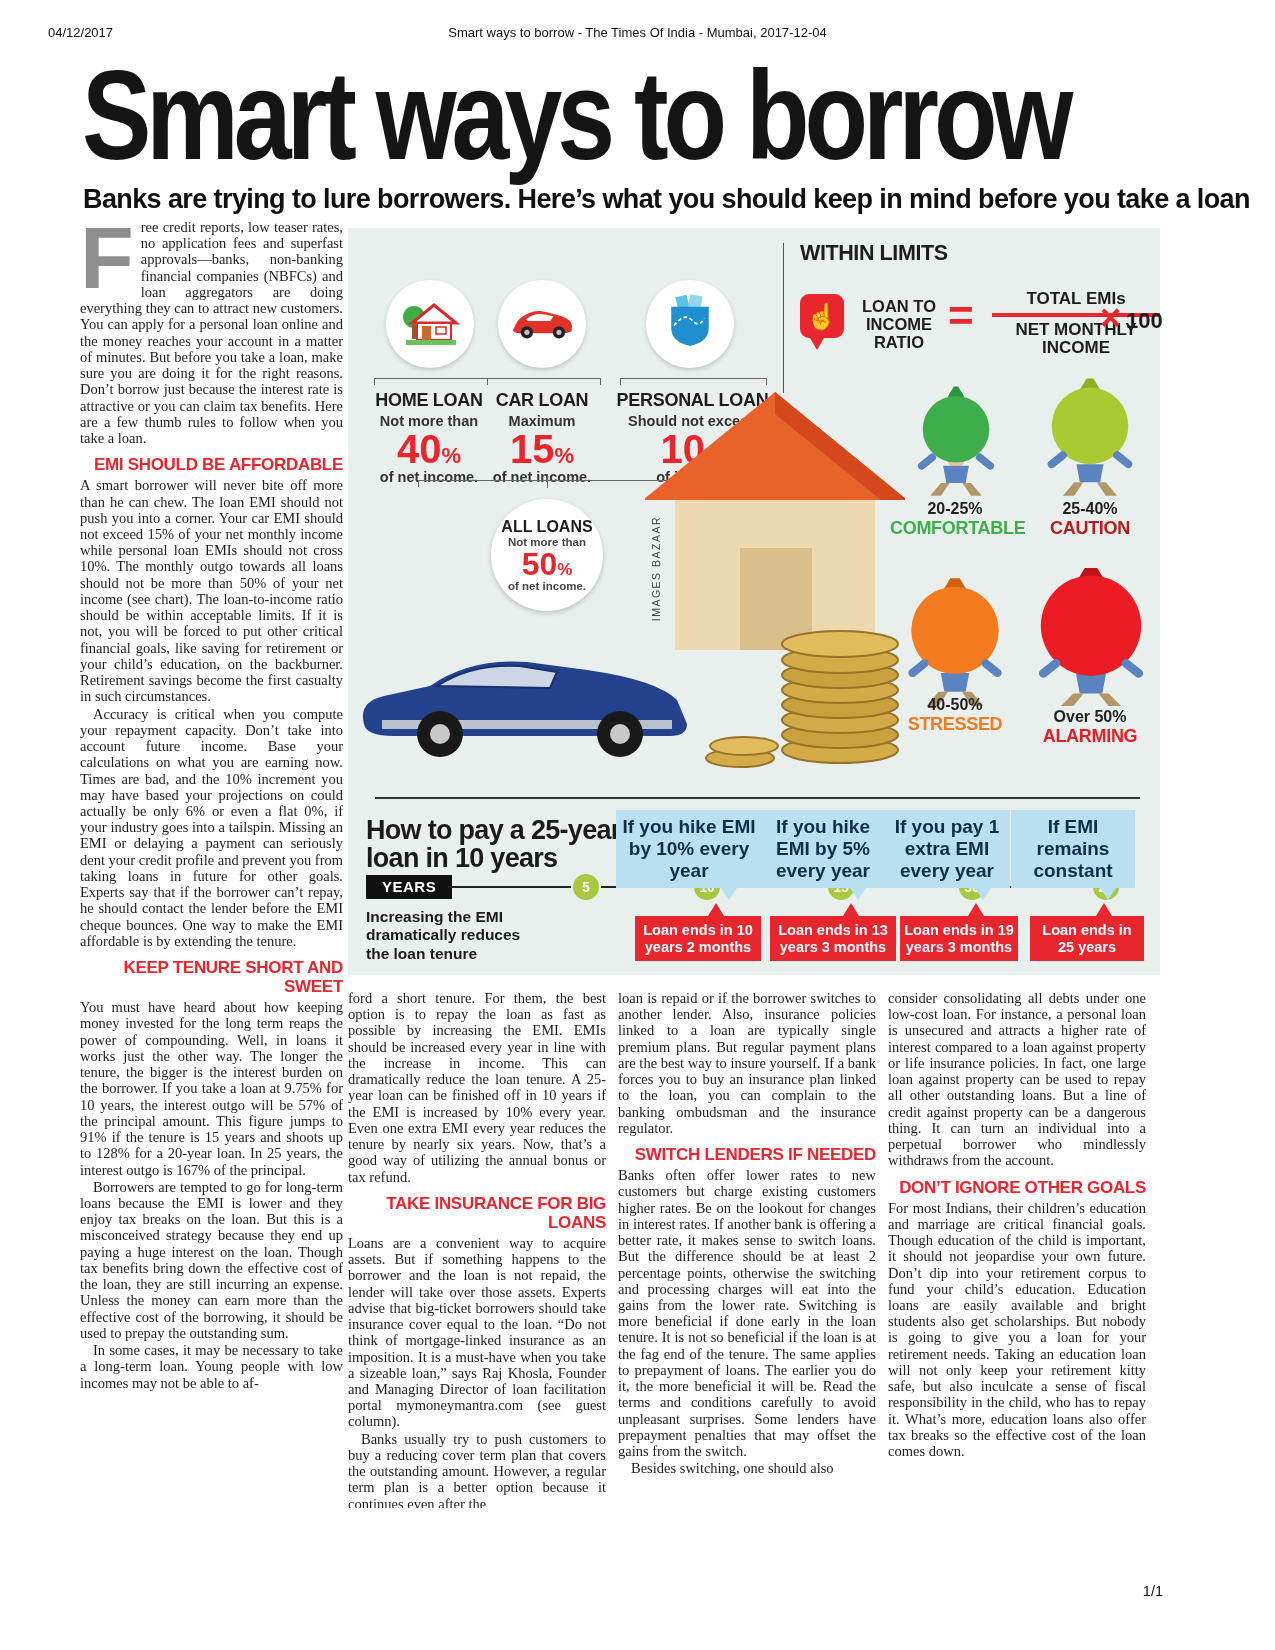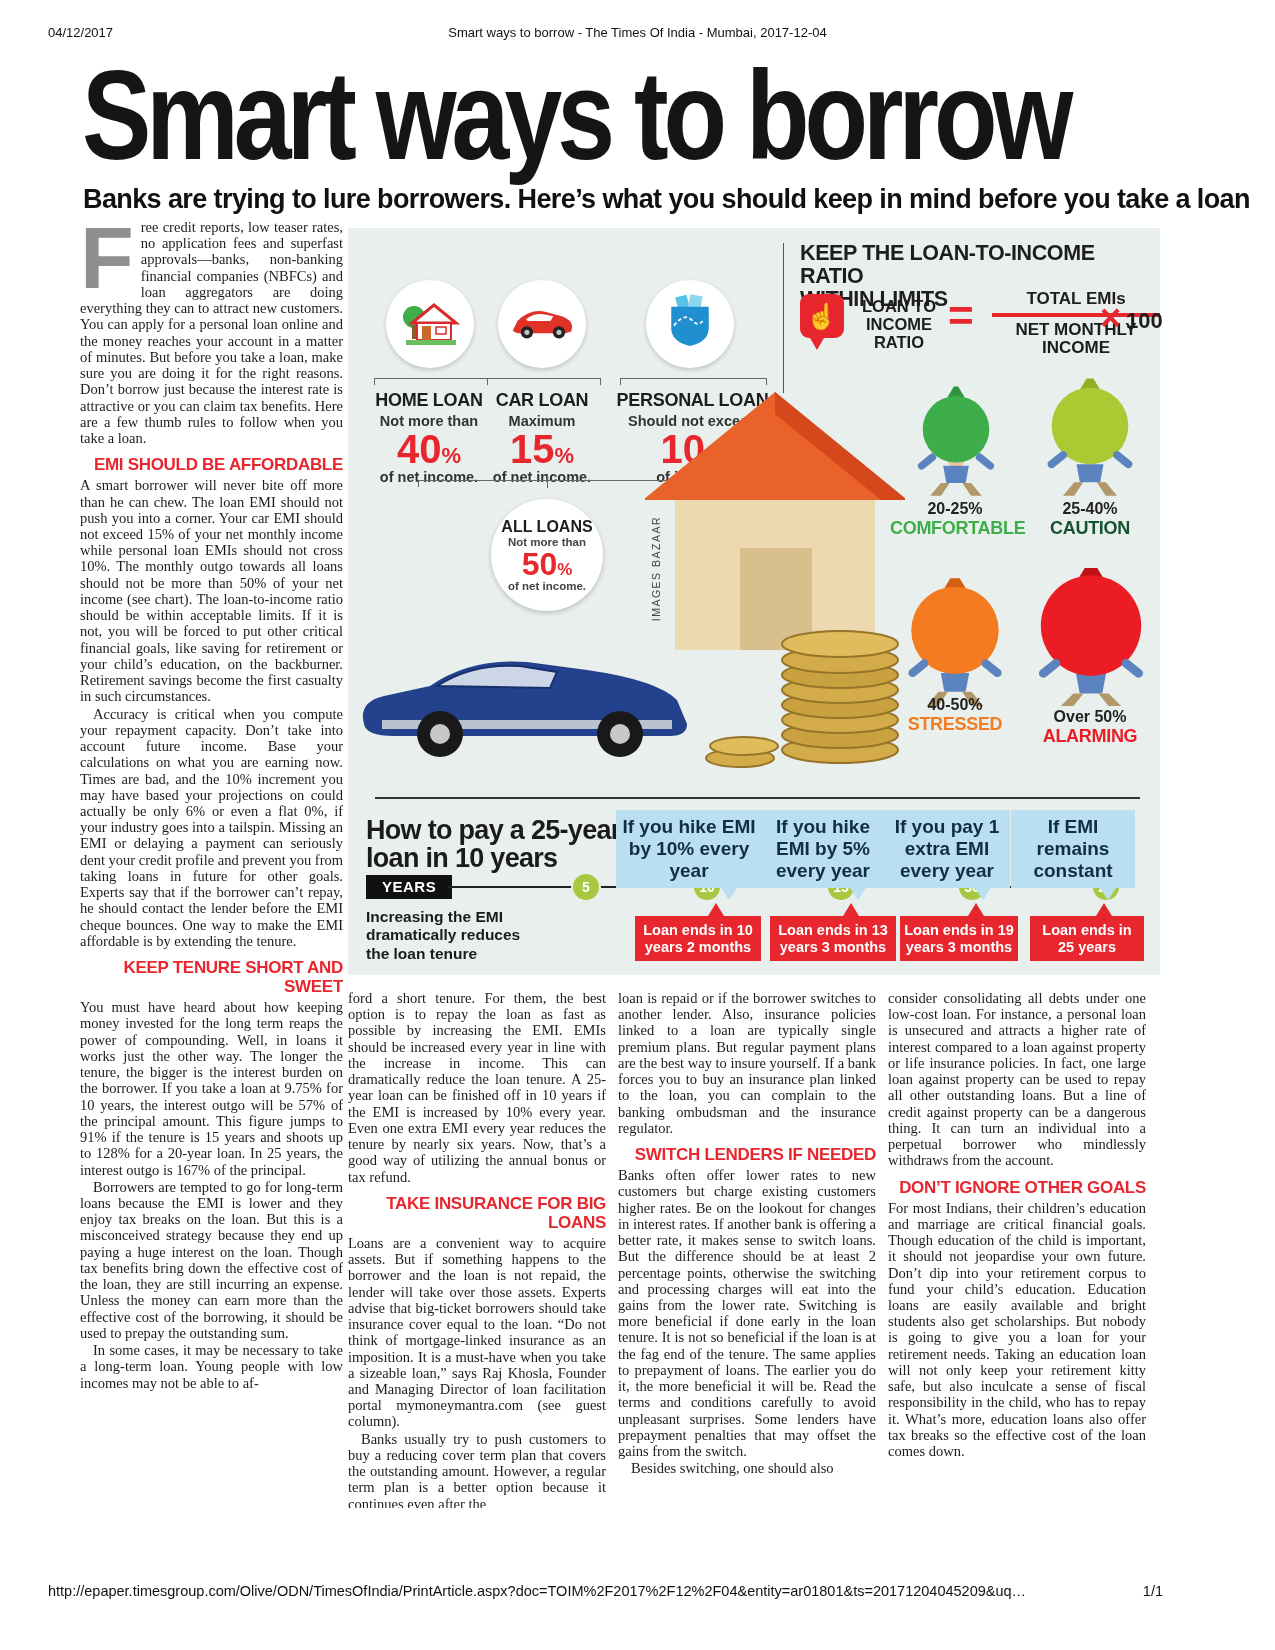--- a/index.html
+++ b/index.html
@@ -72,21 +72,21 @@
   .f-frac{font-family:"Liberation Sans",sans-serif;font-weight:bold;font-size:17px;
           text-align:center;color:#1d1d1d;line-height:1.1;}
   .f-line{height:4px;background:#e8262d;margin:4px 0;}
   .f-times{color:#e8262d;font-weight:bold;font-size:36px;font-family:"Liberation Sans",sans-serif;line-height:.9;}
   .f-100{font-family:"Liberation Sans",sans-serif;font-weight:bold;font-size:22px;color:#1d1d1d;}
 
   
   .level{width:130px;text-align:center;font-family:"Liberation Sans",sans-serif;}
   .lv-range{font-weight:bold;font-size:16px;color:#222;}
   .lv-status{font-weight:bold;font-size:18px;letter-spacing:-0.3px;}
-  .lv0 .lv-status{color:#3dae49;} .lv1 .lv-status{color:#14532d;}
+  .lv0 .lv-status{color:#3dae49;} .lv1 .lv-status{color:#b91c1c;}
   .lv2 .lv-status{color:#f47b20;} .lv3 .lv-status{color:#ec1c24;}
 
   
   .tl-title{left:18px;top:588px;font-family:"Liberation Sans",sans-serif;font-weight:bold;
             font-size:27px;letter-spacing:-0.7px;line-height:1.05;color:#1b1b1b;}
   .years-box{left:18px;top:647px;background:#111;color:#fff;font-family:"Liberation Sans",sans-serif;
              font-weight:bold;font-size:15px;padding:3px 16px 4px 16px;letter-spacing:.5px;}
   .tl-axis{left:100px;top:658px;width:672px;height:2px;background:#222;}
   .tl-note{left:18px;top:680px;width:170px;font-family:"Liberation Sans",sans-serif;
            font-weight:bold;font-size:15.5px;line-height:1.18;color:#1b1b1b;}
@@ -240,21 +240,20 @@
         <rect x="30" y="94" width="290" height="9" fill="#b9c2cf"></rect>
         <circle cx="88" cy="108" r="23" fill="#191919"></circle>
           <circle cx="268" cy="108" r="23" fill="#191919"></circle>
         <circle cx="88" cy="108" r="10" fill="#c8c8c8"></circle>
           <circle cx="268" cy="108" r="10" fill="#c8c8c8"></circle>
       </svg>
     </div>
     <div class="abs credit">IMAGES BAZAAR</div>
 
     <div class="abs ig-title" style="left:452px;top:14px;width:340px;">
-      <div>KEEP THE LOAN-TO-INCOME RATIO</div>
       <div>WITHIN LIMITS</div>
     </div>
 
     <div class="abs f-icon" style="left:452px;top:66px;">☝</div>
     <div class="abs f-tail" style="left:462px;top:110px;"></div>
     <div class="abs f-lhs" style="left:506px;top:70px;width:90px;">
       <div>LOAN TO</div>
       <div>INCOME</div>
       <div>RATIO</div>
     </div>
@@ -362,16 +361,15 @@
     <div class="red-h">SWITCH LENDERS IF NEEDED</div>
     <p>Banks often offer lower rates to new customers but charge existing customers higher rates. Be on the lookout for changes in interest rates. If another bank is offering a better rate, it makes sense to switch loans. But the difference should be at least 2 percentage points, otherwise the switching and processing charges will eat into the gains from the lower rate. Switching is more beneficial if done early in the loan tenure. It is not so beneficial if the loan is at the fag end of the tenure. The same applies to prepayment of loans. The earlier you do it, the more beneficial it will be. Read the terms and conditions carefully to avoid unpleasant surprises. Some lenders have prepayment penalties that may offset the gains from the switch.</p>
     <p class="ind">Besides switching, one should also</p>
   </div>
   <div id="col-b3" class="abs col">
     <p>consider consolidating all debts under one low-cost loan. For instance, a personal loan is unsecured and attracts a higher rate of interest compared to a loan against property or life insurance policies. In fact, one large loan against property can be used to repay all other outstanding loans. But a line of credit against property can be a dangerous thing. It can turn an individual into a perpetual borrower who mindlessly withdraws from the account.</p>
     <div class="red-h">DON’T IGNORE OTHER GOALS</div>
     <p>For most Indians, their children’s education and marriage are critical financial goals. Though education of the child is important, it should not jeopardise your own future. Don’t dip into your retirement corpus to fund your child’s education. Education loans are easily available and bright students also get scholarships. But nobody is going to give you a loan for your retirement needs. Taking an education loan will not only keep your retirement kitty safe, but also inculcate a sense of fiscal responsibility in the child, who has to repay it. What’s more, education loans also offer tax breaks so the effective cost of the loan comes down.</p>
   </div>
 
-  <div class="abs ftr ftr-url sans">http://epaper.timesgroup.com/Olive/ODN/TimesOfIndia/PrintArticle.aspx?doc=TOIM%2F2017%2F12%2F04&amp;entity=ar01801&amp;ts=20171204045209&amp;uq…</div>
   <div class="abs ftr ftr-page sans">1/1</div>
 
 </div>
 
 </body></html>

